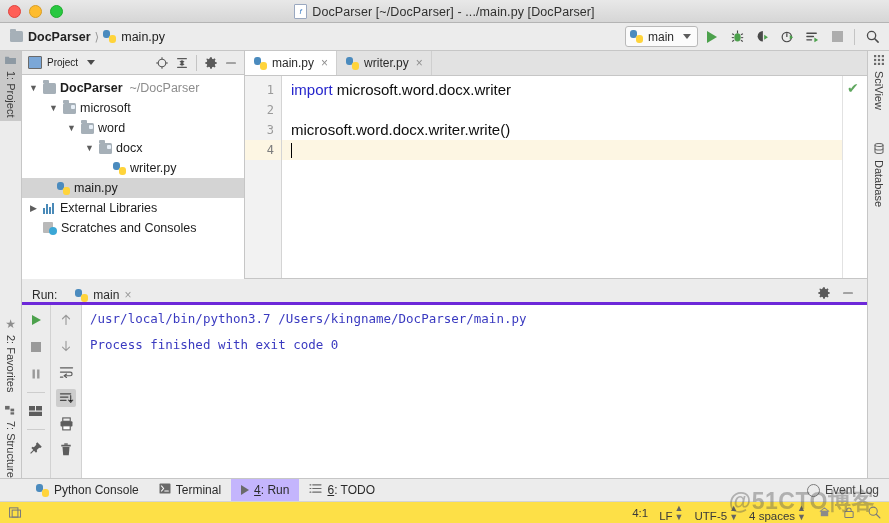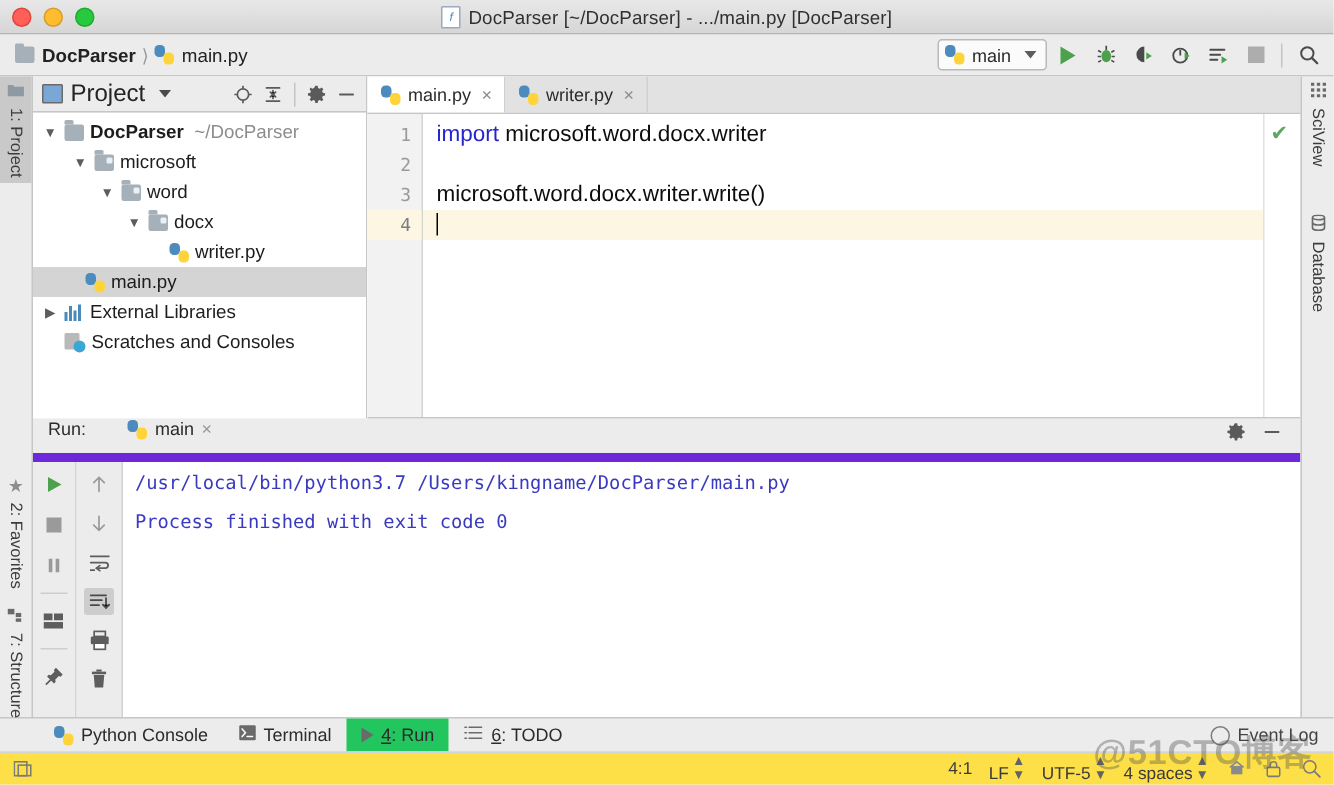--- a/index.html
+++ b/index.html
@@ -167,21 +167,21 @@
   }
   .panel-header {
     height: 23px;
     background: #ececec;
     border-bottom: 1px solid #c6c6c6;
     display:flex; align-items:center;
     padding: 0 4px 0 6px;
     gap: 5px;
     flex: none;
   }
-  .panel-title { font-size: 16px; color:#242424; }
+  .panel-title { font-size: 10px; color:#242424; }
   .ph-icons { margin-left:auto; display:flex; align-items:center; gap:2px; }
   .ph-ico { width:18px;height:18px; display:flex;align-items:center;justify-content:center; color:#5a5a5a; }
   .blue-sq {
     width:12px;height:11px;border:1.5px solid #6a6a6a;border-radius:1px;
     background:#7ba7d7; display:inline-block;
   }
 
   .tree { padding: 3px 0 0 0; flex: 1; overflow: hidden; font-size: 12.5px; }
   .trow {
     height: 20px; display:flex; align-items:center; gap:4px;
@@ -260,22 +260,22 @@
     width: 24px; flex:none; border-left:1px solid #e2e2e2; position:relative; background:#fff;
   }
   .ok-check {
     position:absolute; top:5px; left:4px;
     color:#5fa75f; font-size:14px; line-height:1;
   }
 
   
   .runwin { flex:none; display:flex; flex-direction:column; background:#fff; }
   .run-header {
-    height:23px; background:#ececec; border-bottom:6px solid #6d28d9;
-    display:flex; align-items:flex-start; padding-left:10px; gap:16px; flex:none;
+    height:23px; background:#ececec; border-bottom:3px solid #6d28d9;
+    display:flex; align-items:flex-end; padding-left:10px; gap:6px; flex:none;
   }
   .run-label { font-size:12px; color:#2b2b2b; }
   .run-tab {
     display:flex; align-items:center; gap:5px;
     font-size:12px; color:#2b2b2b; margin-left:12px;
   }
   .run-tab .x { color:#9a9a9a; }
   .run-header-right { margin-left:auto; display:flex; align-items:center; gap:6px; padding-right:10px; }
 
   .run-body { display:flex; flex:1; min-height:0; }
@@ -305,21 +305,21 @@
   }
 
   
   .bottombar {
     height:22px; background:#ececec; border-top:1px solid #c6c6c6;
     display:flex; align-items:stretch; flex:none; padding-left:26px;
   }
   .bbtn {
     display:flex;align-items:center;gap:5px;padding:0 10px;font-size:12px;color:#2b2b2b;
   }
-  .bbtn.active { background:#22c55e; }
+  .bbtn.active { background:#c4b5fd; }
   .bbtn .u { text-decoration:underline; }
   .bb-right { margin-left:auto; display:flex; align-items:center; padding-right:10px; gap:5px; font-size:12px; color:#444; }
 
   .statusbar {
     height:21px; background:#fde047; border-top:1px solid #d4d4d4;
     display:flex; align-items:center; flex:none; padding:0 8px;
     position:relative;
   }
   .sb-left { display:flex; align-items:center; gap:6px; color:#6c6c6c; }
   .sb-right { margin-left:auto; display:flex; align-items:center; gap:11px; font-size:11.5px; color:#3a3a3a; }

